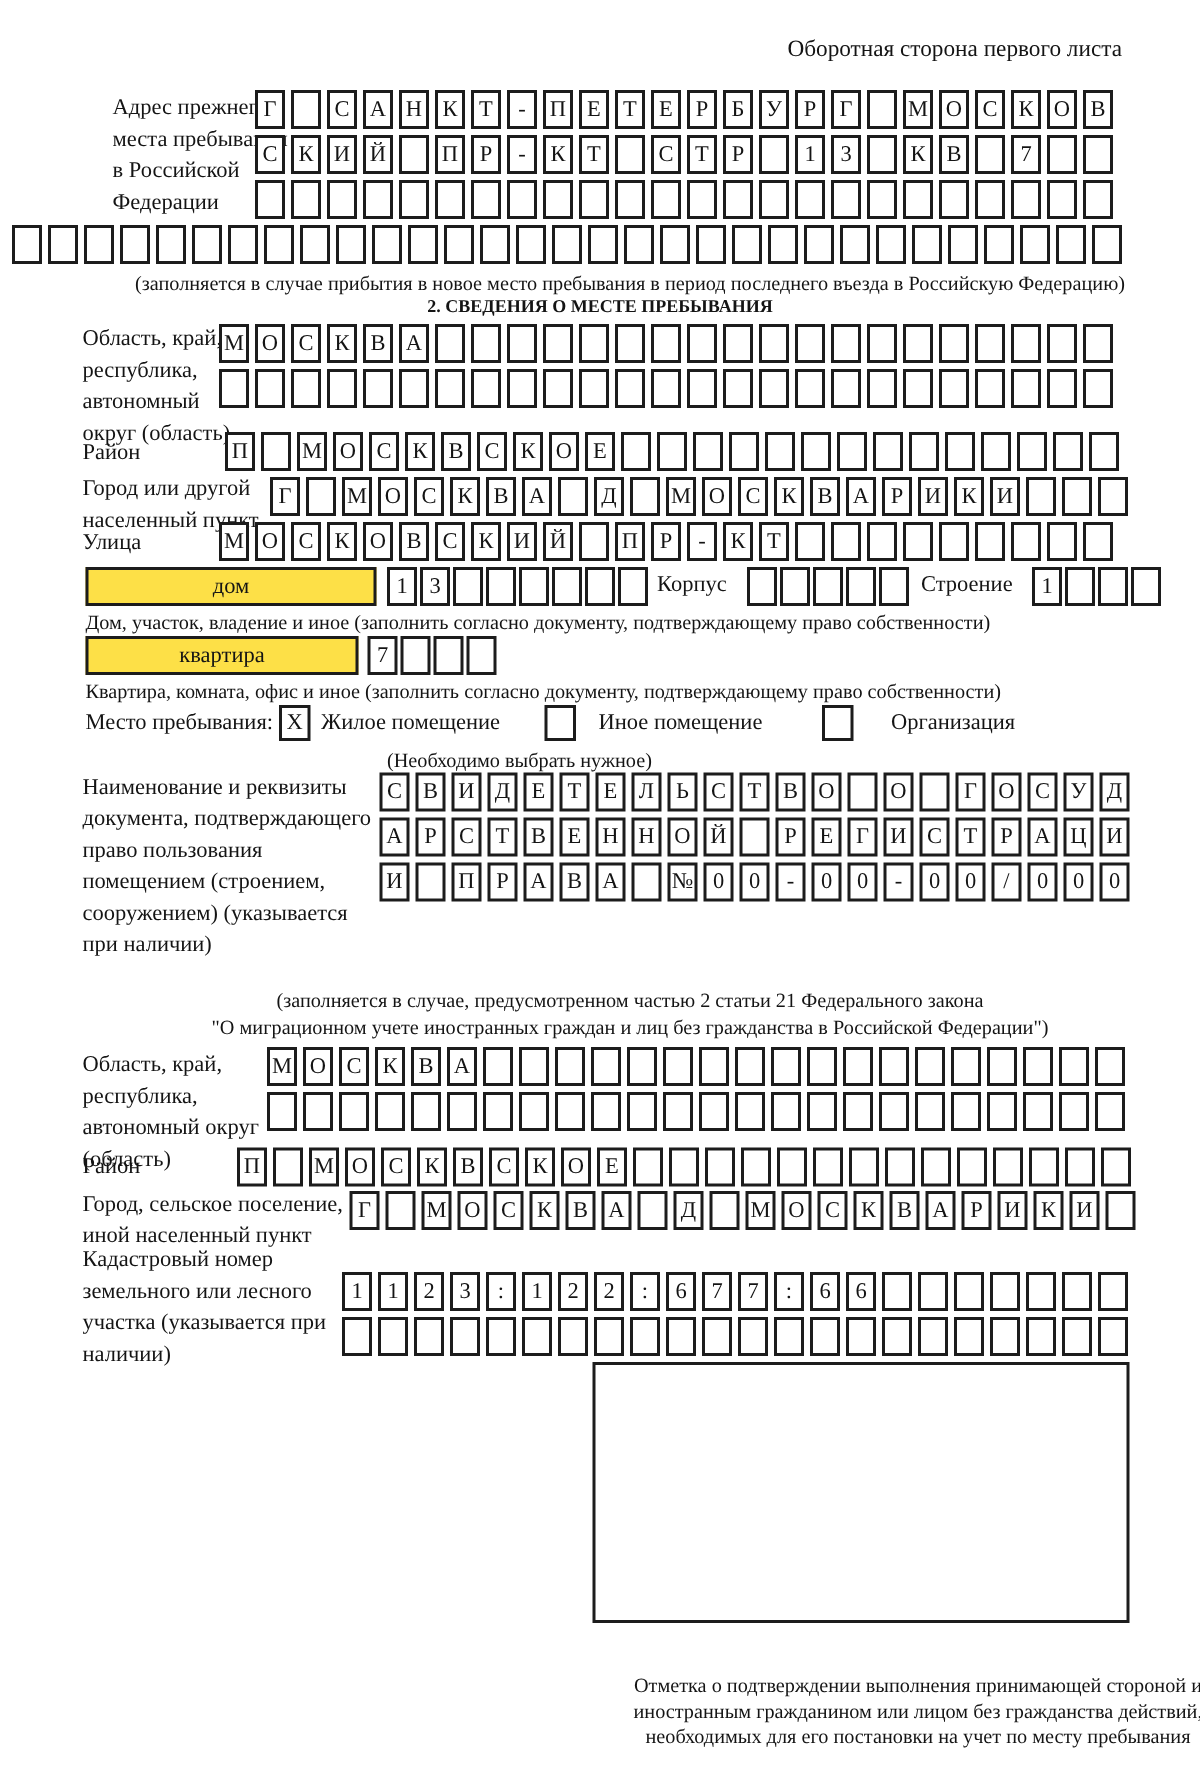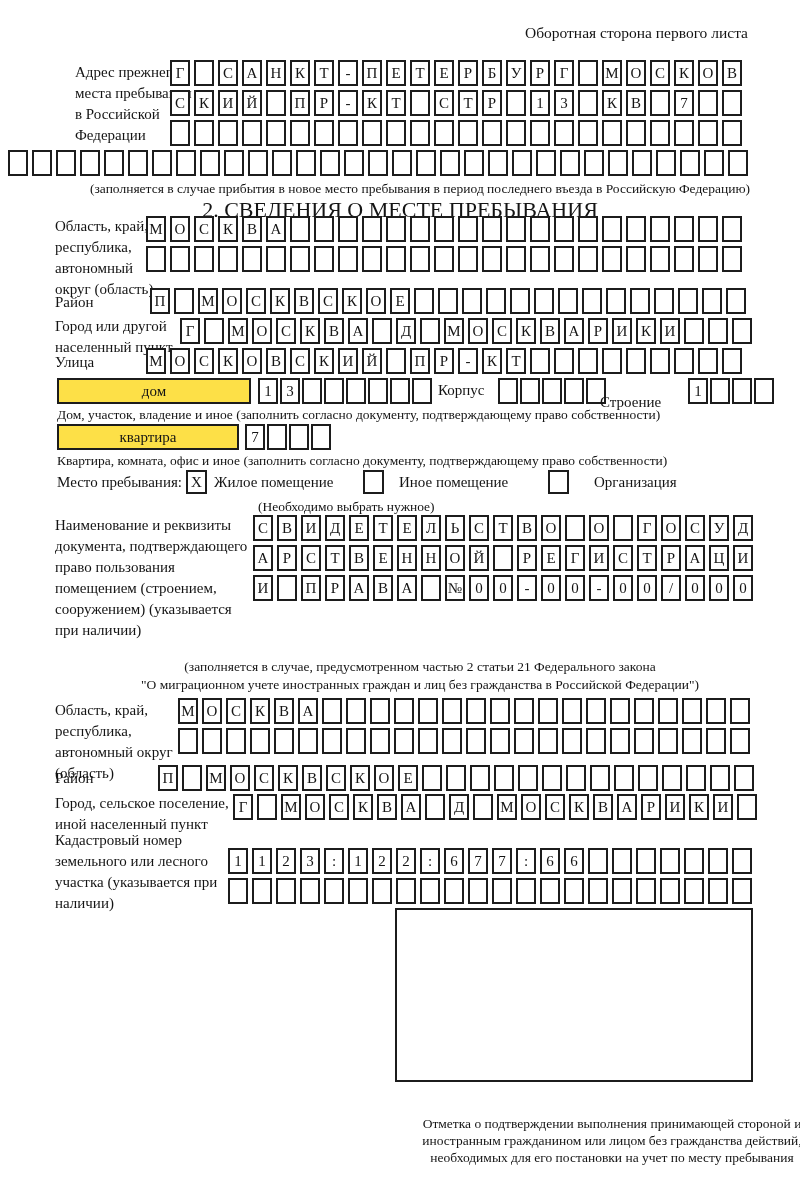--- a/index.html
+++ b/index.html
@@ -4,21 +4,21 @@
 <style>
   html,body { margin:0; padding:0; background:#fff; }
   .page {
     position:relative; width:800px; height:1180px; background:#ffffff;
     font-family:"Liberation Serif","DejaVu Serif",serif; color:#141414;
     overflow:hidden;
   }
   .abs { position:absolute; }
   .label { font-size:15px; line-height:21px; }
   .caption { font-size:13.5px; line-height:17px; }
-  .title { font-size:22px; font-weight:normal; text-align:center; width:100%; }
+  .title { font-size:12px; font-weight:bold; text-align:center; width:100%; }
   .cells { display:flex; gap:4px; }
   .cells.tight { gap:2px; }
   .cell {
     width:20px; height:26px; box-sizing:border-box; border:2px solid #1c1c1c;
     display:flex; align-items:center; justify-content:center;
     font-size:15px; line-height:1; background:#fff; flex:0 0 auto;
   }
   .checkbox {
     width:21px; height:24px; box-sizing:border-box; border:2px solid #1c1c1c;
     display:inline-flex; align-items:center; justify-content:center;
@@ -308,21 +308,21 @@
       <span class="cell"></span>
     </div>
   <div class="abs label" style="top:380px; left:438px;">Корпус</div>
   <div class="abs cells tight" style="top:378px; left:498px;">
       <span class="cell"></span>
       <span class="cell"></span>
       <span class="cell"></span>
       <span class="cell"></span>
       <span class="cell"></span>
     </div>
-  <div class="abs label" style="top:380px; left:600px;margin-top:12px;">Строение</div>
+  <div class="abs label" style="top:380px; left:614px;">Строение</div>
   <div class="abs cells tight" style="top:378px; left:688px;">
       <span class="cell">1</span>
       <span class="cell"></span>
       <span class="cell"></span>
       <span class="cell"></span>
     </div>
   <div class="abs caption" style="top:406px; left:57px;">Дом, участок, владение и иное (заполнить согласно документу, подтверждающему право собственности)</div>
 
   <div class="abs widebox" style="top:424px; left:57px; width:182px;">квартира</div>
   <div class="abs cells tight" style="top:424px; left:245px;">

